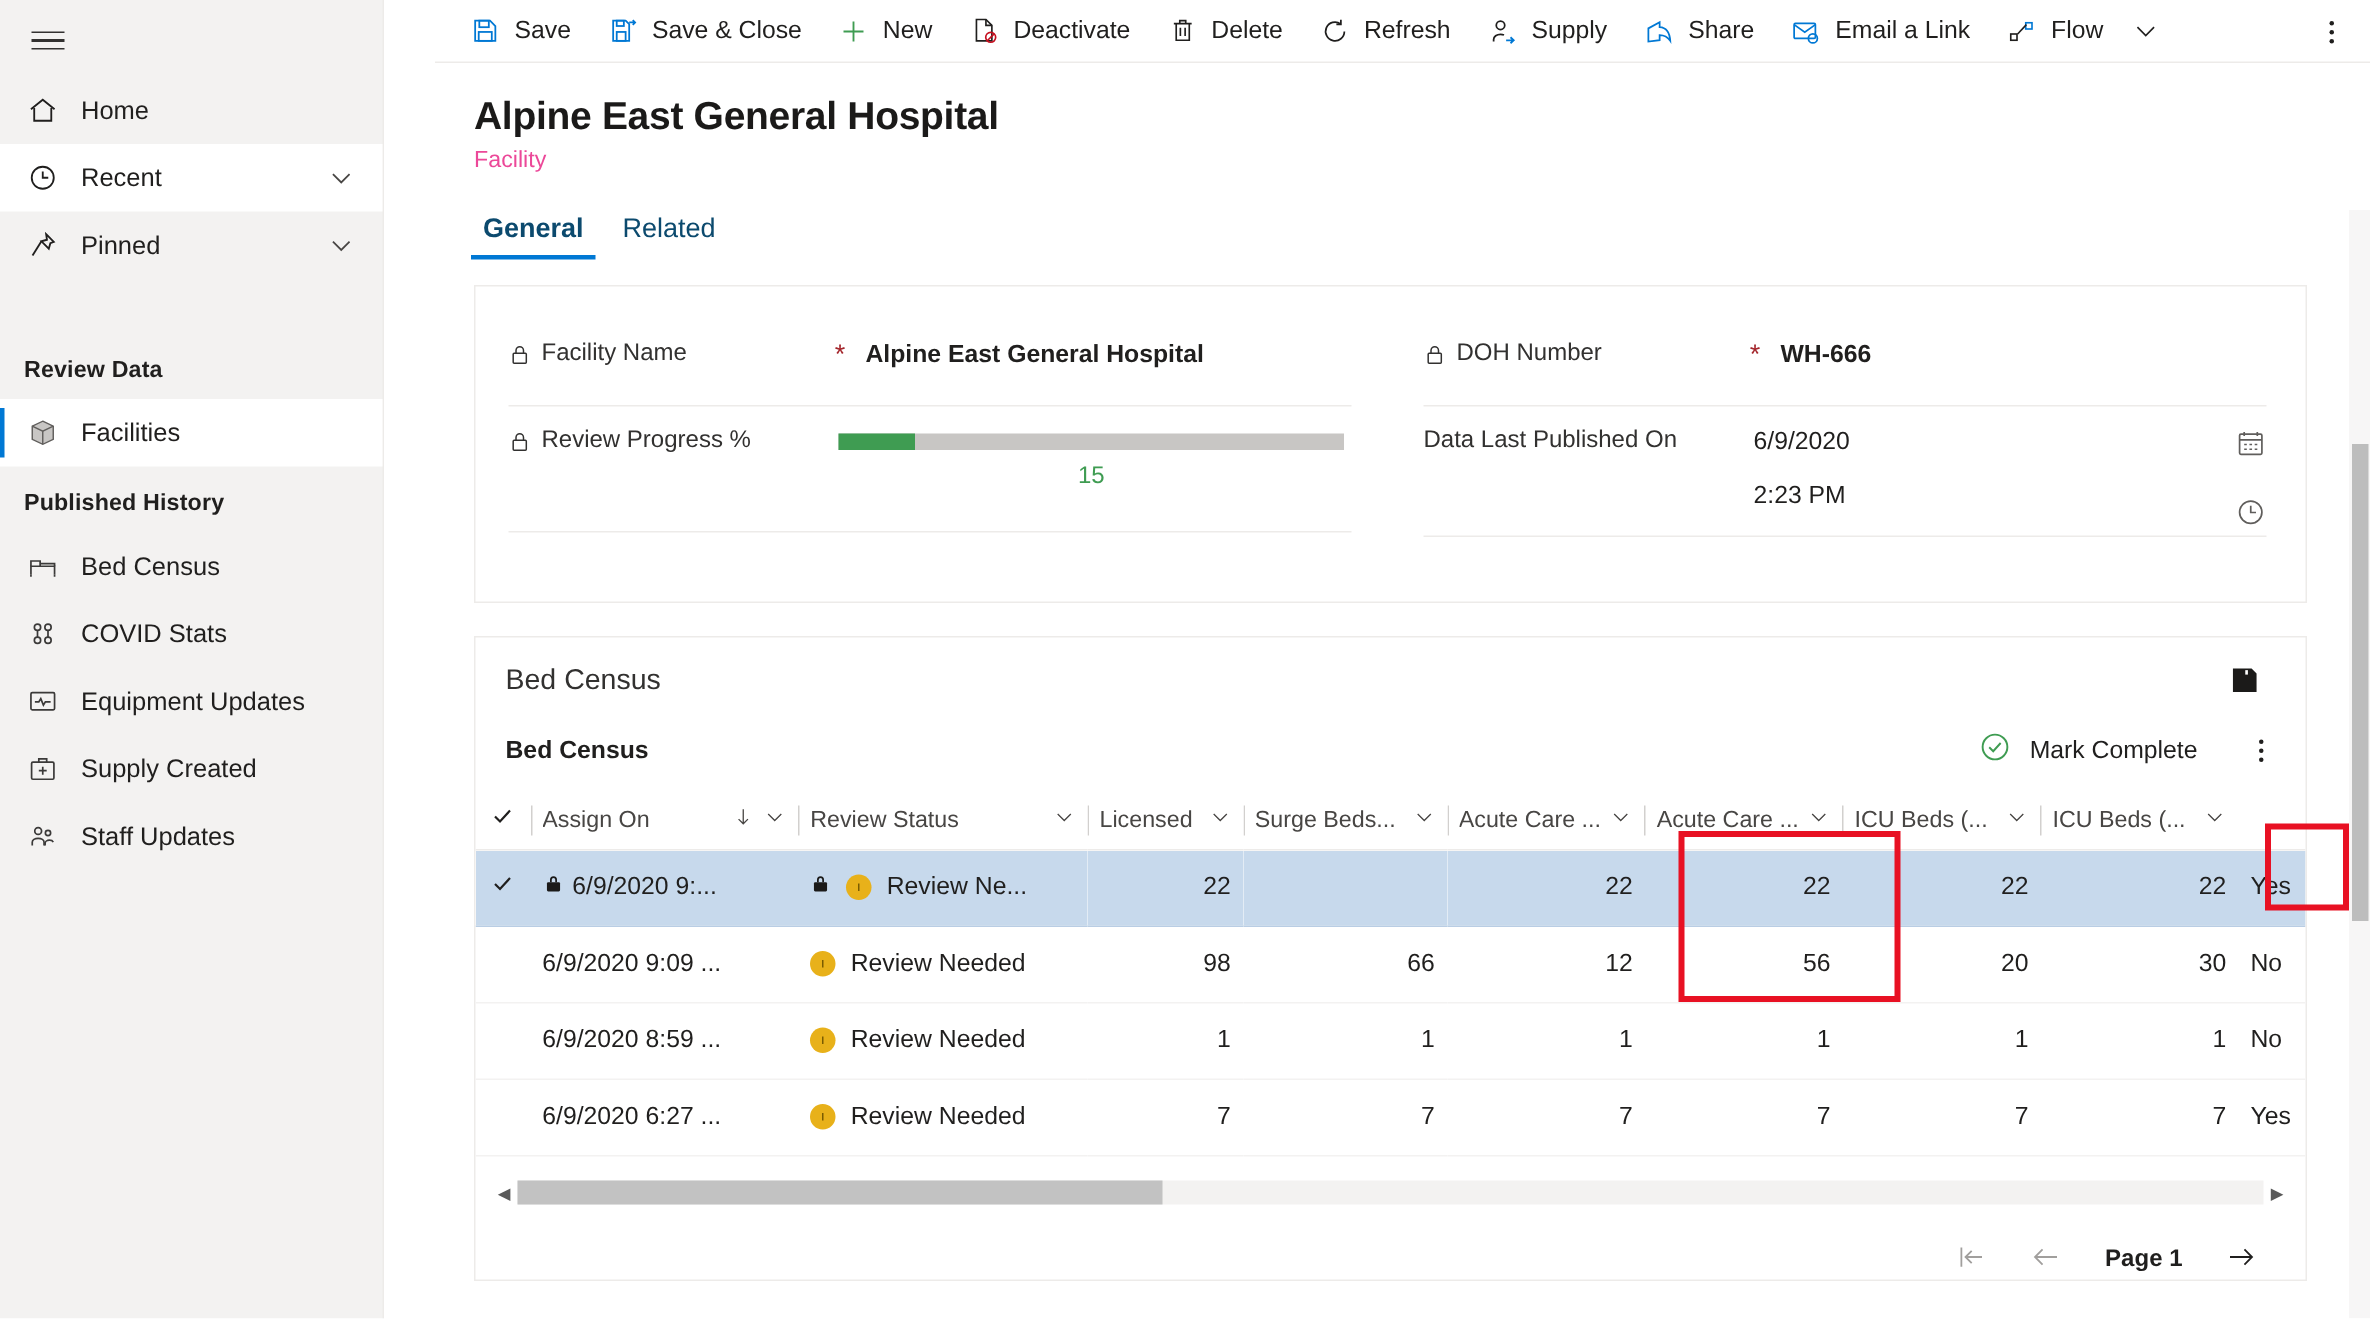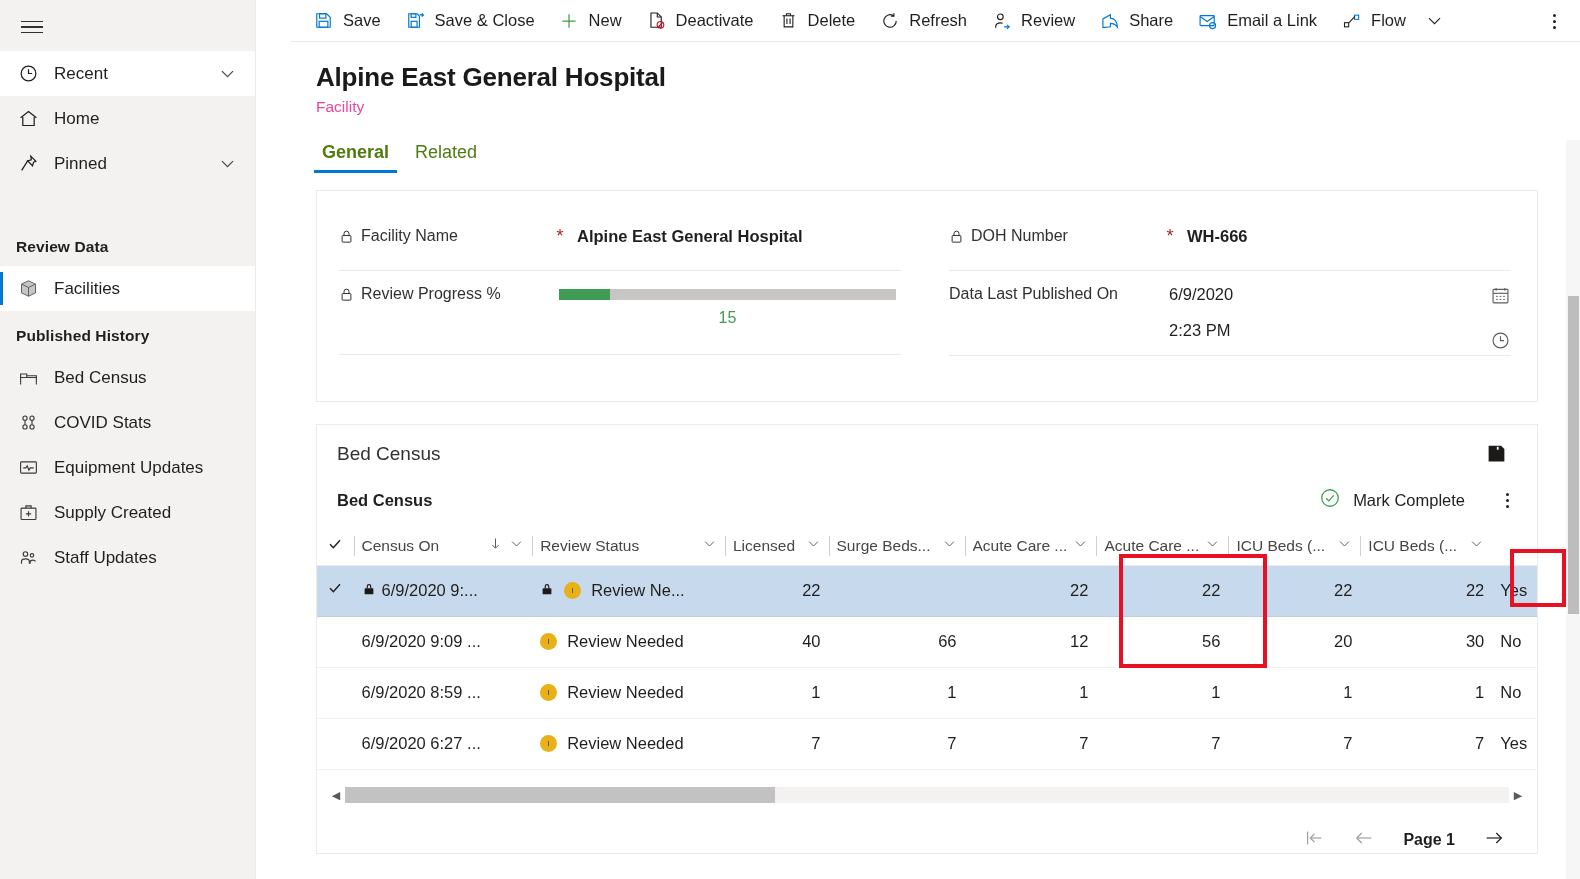--- a/index.html
+++ b/index.html
@@ -72,21 +72,21 @@
     width: 28px; cursor: pointer;
   }
   .overflow-dots i { width: 3px; height: 3px; border-radius: 50%; background: #201f1e; display: block; }
 
   .rec-head { padding: 20px 0 0 26px; }
   .rec-title { font-size: 26px; font-weight: bold; color: #1b1a19; letter-spacing: -.2px; }
   .rec-sub { font-size: 15.5px; color: #ec4899; margin-top: 5px; }
 
   .tabs { display: flex; gap: 10px; margin: 22px 0 0 24px; }
   .tab {
-    font-size: 18px; padding: 4px 8px 10px 8px; color: #4d7c0f; cursor: pointer;
+    font-size: 18px; padding: 4px 8px 10px 8px; color: #0c4a6e; cursor: pointer;
     position: relative;
   }
   .tab.active { font-weight: bold; }
   .tab.active::after {
     content:""; position:absolute; left:0; right:0; bottom:0; height:3px; background:#0078d4;
   }
 
   
   .form-card {
     margin: 17px 42px 0 26px;
@@ -196,43 +196,43 @@
 <div class="app">
 
   <div class="sidebar">
 
     <div class="hamburger">
       <span></span>
         <span></span>
         <span></span>
     </div>
 
+    <div class="nav-item">
+      <span class="nav-ico">
+        <svg width="21" height="21" viewBox="0 0 24 24" fill="none" stroke="#201f1e" stroke-width="1.4">
+          <path d="M3 11.2 12 4l9 7.2"></path>
+            <path d="M5.5 10.3V20h13v-9.7"></path>
+        </svg>
+      </span>
+      <span class="nav-label">Home</span>
+    </div>
+
     <div class="nav-item white">
       <span class="nav-ico">
         <svg width="21" height="21" viewBox="0 0 24 24" fill="none" stroke="#201f1e" stroke-width="1.4">
           <circle cx="12" cy="12" r="8.4"></circle>
             <path d="M12 7.2V12h4.2"></path>
         </svg>
       </span>
       <span class="nav-label">Recent</span>
       <span class="chev">
         <svg width="19" height="19" viewBox="0 0 24 24" fill="none" stroke="#484644" stroke-width="1.5">
             <path d="M5 9l7 7 7-7"></path>
           </svg>
       </span>
-    </div>
-
-    <div class="nav-item">
-      <span class="nav-ico">
-        <svg width="21" height="21" viewBox="0 0 24 24" fill="none" stroke="#201f1e" stroke-width="1.4">
-          <path d="M3 11.2 12 4l9 7.2"></path>
-            <path d="M5.5 10.3V20h13v-9.7"></path>
-        </svg>
-      </span>
-      <span class="nav-label">Home</span>
     </div>
 
     <div class="nav-item">
       <span class="nav-ico">
         <svg width="21" height="21" viewBox="0 0 24 24" fill="none" stroke="#201f1e" stroke-width="1.4">
           <path d="M14.6 3.6 20.4 9.4l-2.6 1-1.2 4.2-5.6-5.6 4.2-1.2z"></path>
             <path d="M11 9 4.2 19.8"></path>
         </svg>
       </span>
       <span class="nav-label">Pinned</span>
@@ -390,21 +390,21 @@
       </div>
 
       <div class="cmd">
         <span class="ci">
           <svg width="20" height="20" viewBox="0 0 24 24" fill="none" stroke="#201f1e" stroke-width="1.4">
             <circle cx="10" cy="7" r="3.4"></circle>
               <path d="M4.5 20v-1.6c0-2.4 2.5-4.2 5.5-4.2 1 0 2 .2 2.8.6"></path>
             <path d="M14.5 19h6M18 16.6l2.6 2.4-2.6 2.4" stroke="#0078d4"></path>
           </svg>
         </span>
-        <span>Review</span>
+        <span>Supply</span>
       </div>
 
       <div class="cmd">
         <span class="ci">
           <svg width="20" height="20" viewBox="0 0 24 24" fill="none" stroke="#201f1e" stroke-width="1.4">
             <path d="M3.5 20V9.5l9-5v4c5 .3 8 3.6 8.5 11-2.3-3.4-5-4.6-8.5-4.6v4z" stroke="#0078d4"></path>
           </svg>
         </span>
         <span>Share</span>
       </div>
@@ -581,21 +581,21 @@
               <div class="thin" style="justify-content:center;">
                 <span>
                   <svg width="16" height="16" viewBox="0 0 24 24" fill="none" stroke="#201f1e" stroke-width="2.2">
                       <path d="M4.5 12.5l5 5 10-11"></path>
                     </svg>
                 </span>
               </div>
             </th>
             <th class="sep">
               <div class="thin">
-                <span class="thlabel">Census On</span>
+                <span class="thlabel">Assign On</span>
                 <span>
                   <svg width="15" height="15" viewBox="0 0 24 24" fill="none" stroke="#484644" stroke-width="1.4">
                       <path d="M12 4v15M7 14.5l5 5 5-5"></path>
                     </svg>
                 </span>
                 <span>
                   <svg width="15" height="15" viewBox="0 0 24 24" fill="none" stroke="#484644" stroke-width="1.4">
                       <path d="M5 9l7 7 7-7"></path>
                     </svg>
                 </span>
@@ -718,21 +718,21 @@
 
           <tr>
             <td></td>
             <td>6/9/2020 9:09 ...</td>
             <td>
               <div class="statuscell">
                 <span class="clock-dot"></span>
                 <span>Review Needed</span>
               </div>
             </td>
-            <td class="num">40</td>
+            <td class="num">98</td>
             <td class="num">66</td>
             <td class="num">12</td>
             <td class="num">56</td>
             <td class="num">20</td>
             <td class="num">30</td>
             <td>No</td>
           </tr>
 
           <tr>
             <td></td>

